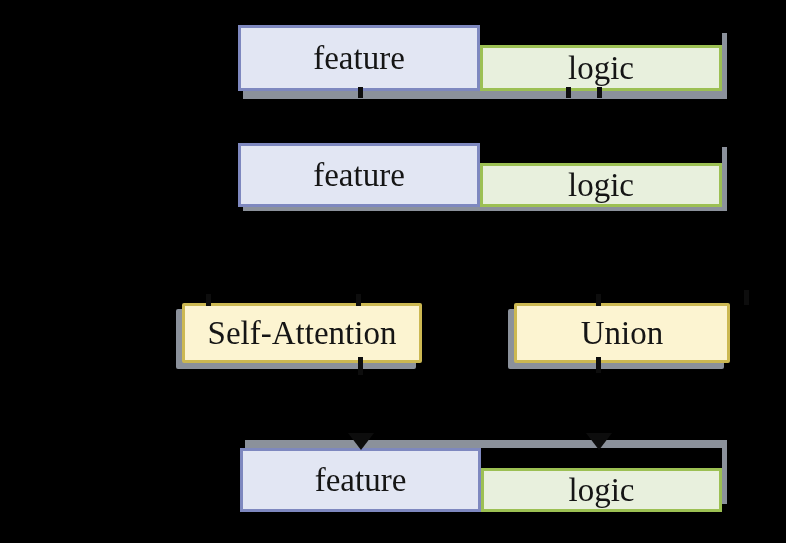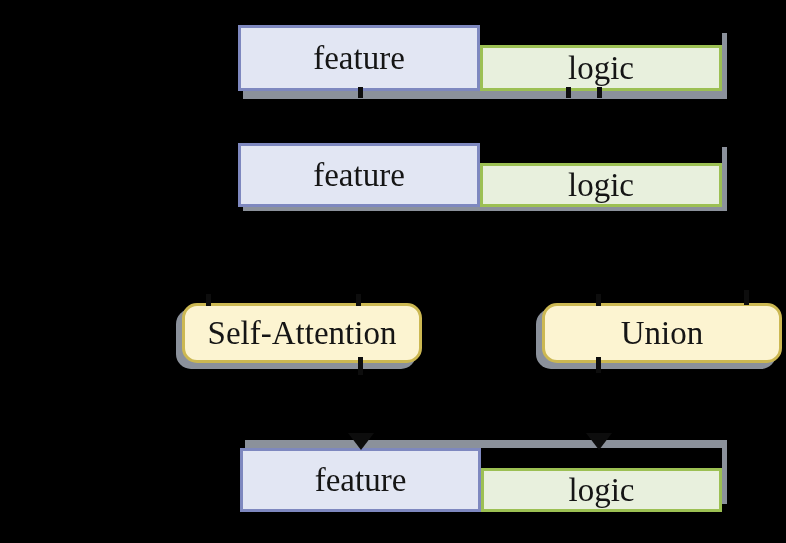--- a/index.html
+++ b/index.html
@@ -43,21 +43,21 @@
   .cell.logic{
     background:var(--logic-fill);
     border:3px solid var(--logic-border);
     margin-top:20px;
   }
   .op{
     position:absolute;
     display:flex;align-items:center;justify-content:center;
     background:var(--operator-fill);
     border:3px solid var(--operator-border);
-    border-radius:15px;
+    border-radius:2px;
     font-size:33px;line-height:1;
     box-sizing:border-box;
     box-shadow:-6px 6px 0 0 var(--shadow);
   }
   .stub{
     position:absolute;
     width:5px;
     background:var(--connector);
     z-index:5;
   }
@@ -68,21 +68,21 @@
     border-right:13px solid transparent;
     border-top:17px solid var(--connector);
     z-index:5;
   }
 
   
   #row-top    {left:238px;top:25px; width:484px;height:66px;}
   #row-mid    {left:238px;top:143px;width:484px;height:64px;}
   #row-bottom {left:240px;top:448px;width:482px;height:64px;}
   #op-self-attention{left:182px;top:303px;width:240px;height:60px;}
-  #op-union         {left:542px;top:303px;width:240px;height:60px;}
+  #op-union         {left:514px;top:303px;width:216px;height:60px;}
 
   #stub-1{left:358px;top:87px; height:11px;}
   #stub-2{left:566px;top:87px; height:11px;}
   #stub-3{left:597px;top:87px; height:11px;}
   #stub-4{left:206px;top:294px;height:12px;}
   #stub-5{left:356px;top:294px;height:12px;}
   #stub-6{left:596px;top:294px;height:12px;}
   #stub-7{left:744px;top:290px;height:15px;}
   #stub-8{left:358px;top:357px;height:18px;}
   #stub-9{left:596px;top:357px;height:16px;}

